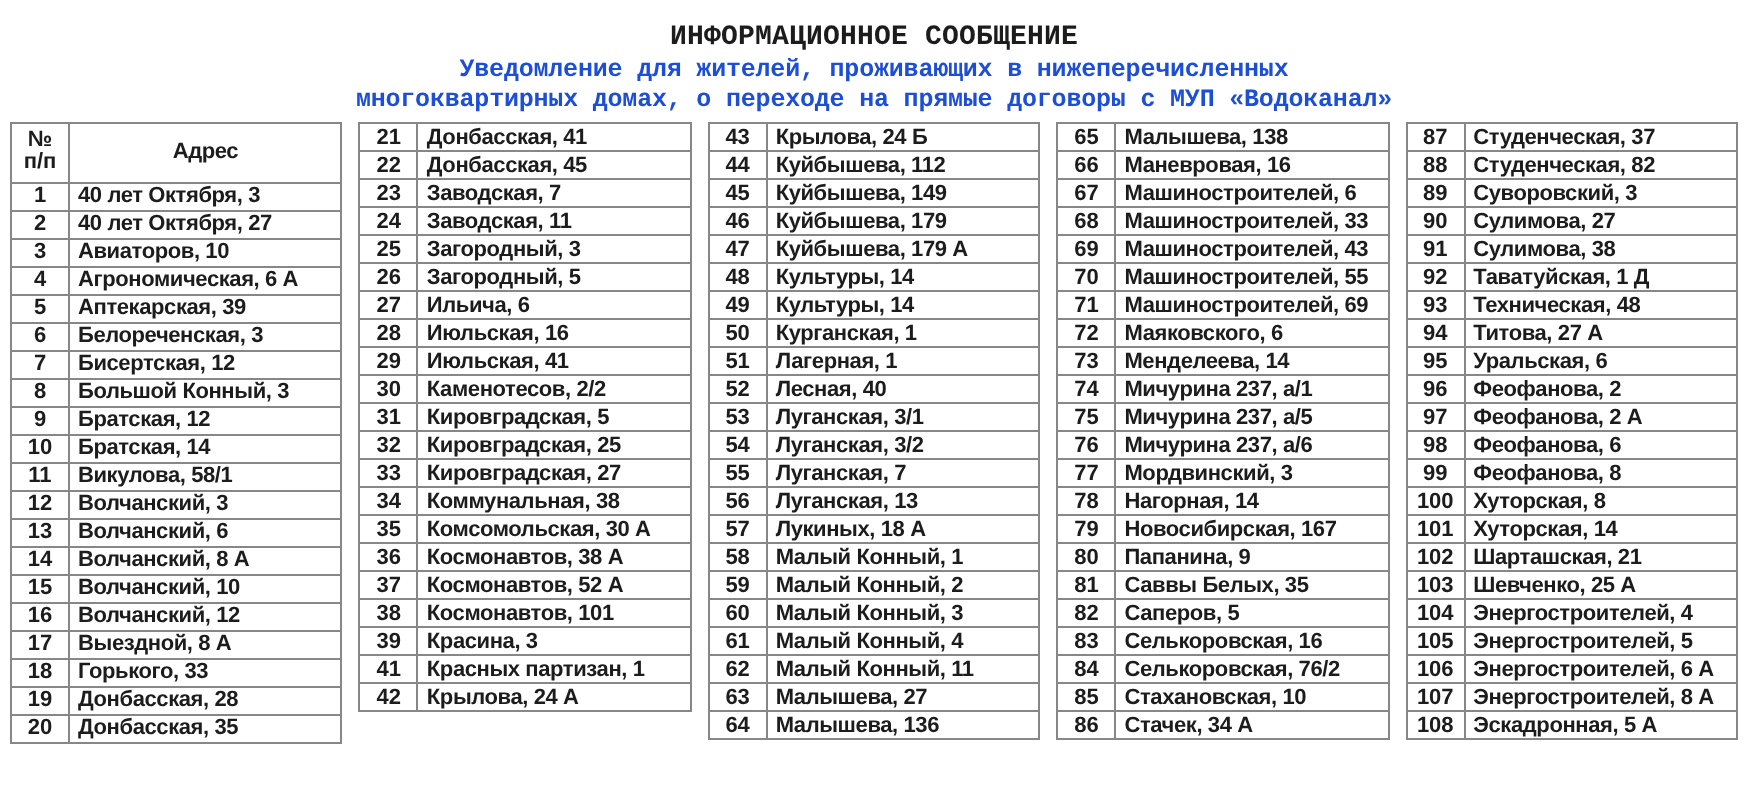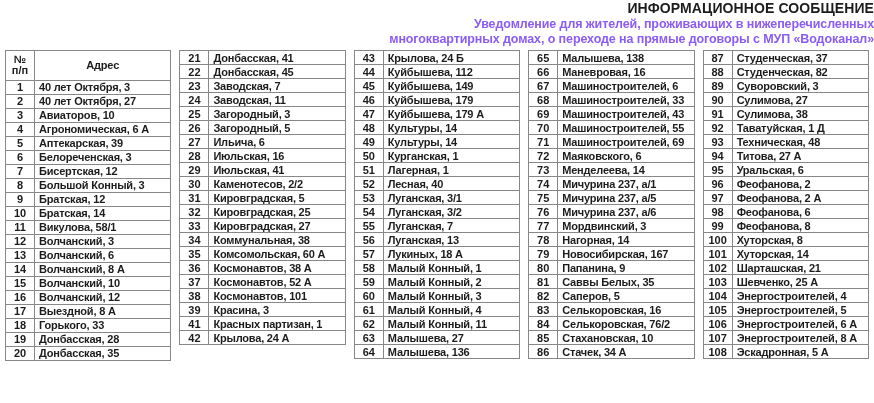--- a/index.html
+++ b/index.html
@@ -8,38 +8,39 @@
     width: 874px; height: 403px;
     font-family: "Liberation Sans", sans-serif;
     overflow: hidden;
   }
   .page {
     width: 874px; height: 403px;
     background: #ffffff;
     position: relative;
   }
   .doc-header {
-    text-align: right;
-    padding-top: 0;
+    text-align: center;
+    padding-top: 11px;
     padding-bottom: 4px;
     color: #1c1c1c;
+    font-family: Liberation Mono, monospace;
   }
   .title {
     font-size: 14px;
     font-weight: bold;
     line-height: 17px;
     letter-spacing: 0.1px;
     color: #1c1c1c;
   }
   .subtitle {
     font-size: 12.5px;
     font-weight: bold;
     line-height: 14.5px;
     letter-spacing: -0.1px;
-    color: #8b5cf6;
+    color: #1d4ed8;
   }
   .tables {
     display: flex;
     gap: 8px;
     padding: 0 5px;
     align-items: flex-start;
   }
   table {
     border-collapse: collapse;
     flex: 1 1 0;
@@ -235,21 +236,21 @@
           <tr>
             <td class="num">33</td>
             <td class="addr">Кировградская, 27</td>
           </tr>
           <tr>
             <td class="num">34</td>
             <td class="addr">Коммунальная, 38</td>
           </tr>
           <tr>
             <td class="num">35</td>
-            <td class="addr">Комсомольская, 60 А</td>
+            <td class="addr">Комсомольская, 30 А</td>
           </tr>
           <tr>
             <td class="num">36</td>
             <td class="addr">Космонавтов, 38 А</td>
           </tr>
           <tr>
             <td class="num">37</td>
             <td class="addr">Космонавтов, 52 А</td>
           </tr>
           <tr>

